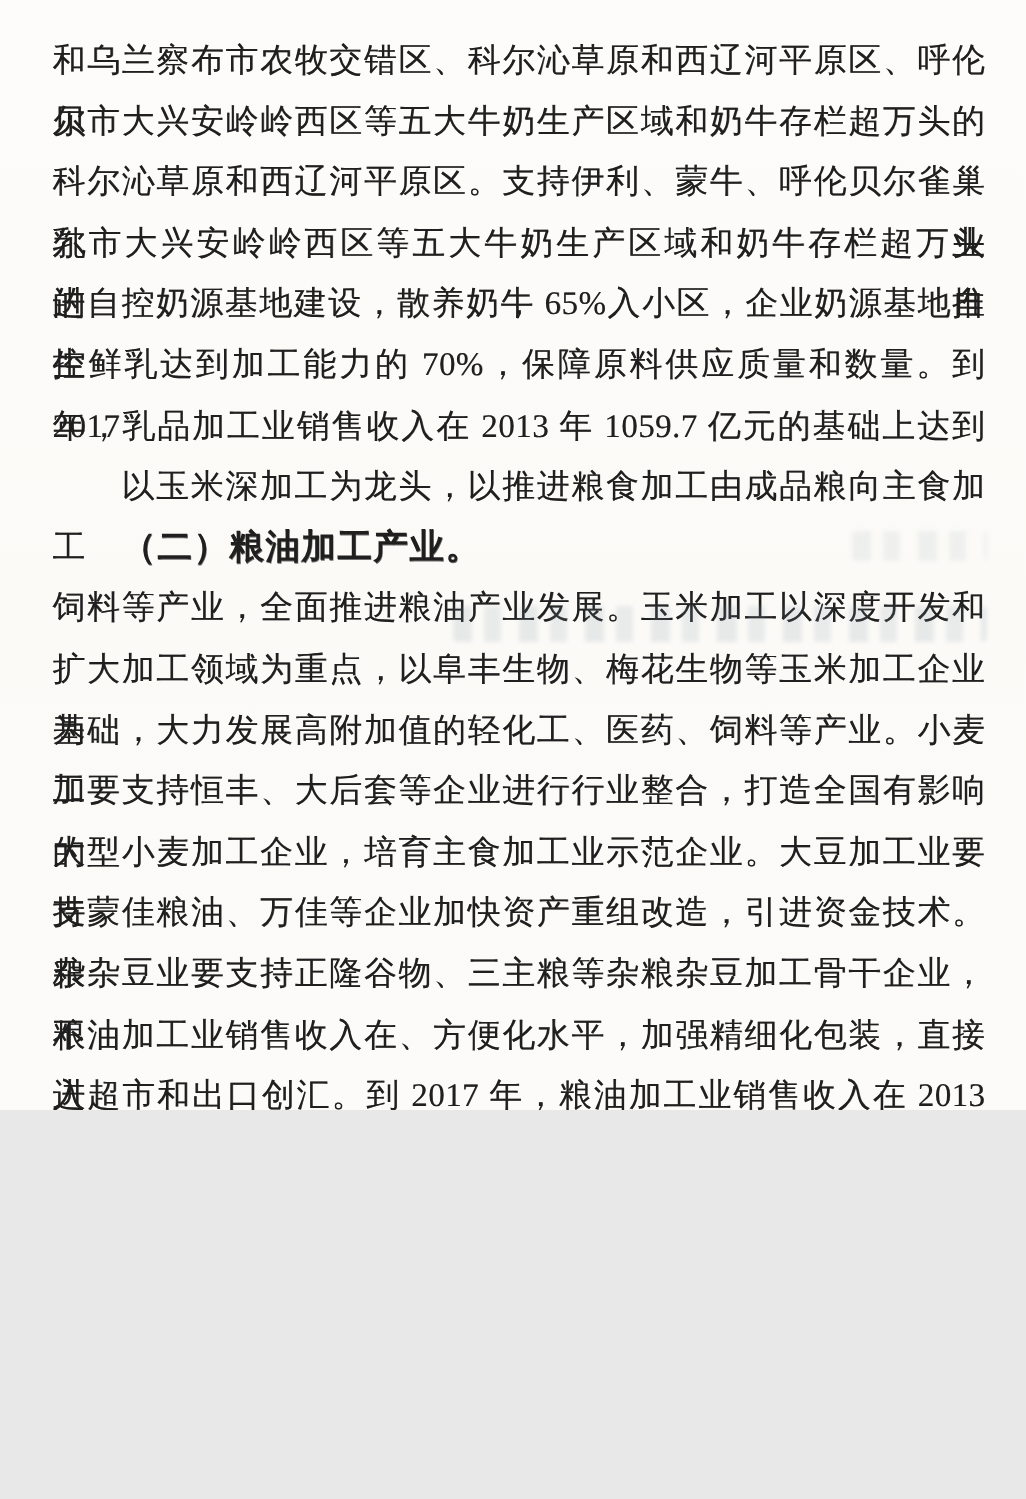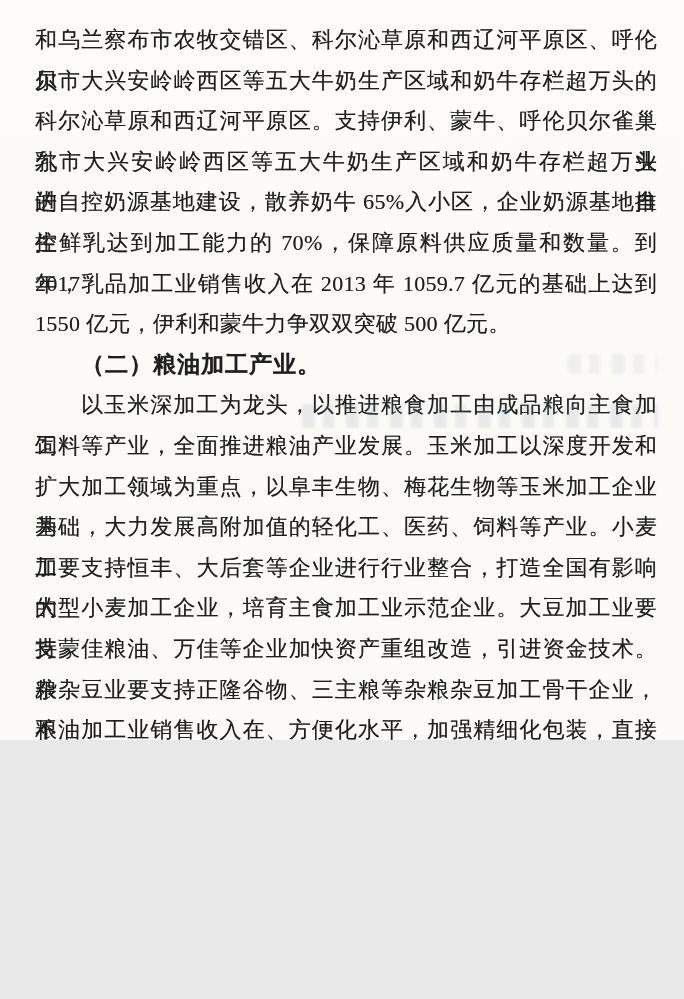--- a/index.html
+++ b/index.html
@@ -95,23 +95,22 @@
 <div class="page">
 
   <div class="text-block" id="text-block">
       <div class="line justify">和乌兰察布市农牧交错区、科尔沁草原和西辽河平原区、呼伦贝</div>
       <div class="line justify">尔市大兴安岭岭西区等五大牛奶生产区域和奶牛存栏超万头的</div>
       <div class="line justify">科尔沁草原和西辽河平原区。支持伊利、蒙牛、呼伦贝尔雀巢乳业</div>
       <div class="line justify">尔市大兴安岭岭西区等五大牛奶生产区域和奶牛存栏超万头的，推</div>
       <div class="line justify">进自控奶源基地建设，散养奶牛 65%入小区，企业奶源基地自控</div>
       <div class="line justify">生鲜乳达到加工能力的 70%，保障原料供应质量和数量。到 2017</div>
       <div class="line justify">年，乳品加工业销售收入在 2013 年 1059.7 亿元的基础上达到</div>
-      <div class="line">1550 亿元，伊利和蒙牛力争双双突破 500 亿元。</div>
+      <div class="line justify indent">以玉米深加工为龙头，以推进粮食加工由成品粮向主食加工</div>
       <div class="line heading">（二）粮油加工产业。</div>
-      <div class="line justify indent">以玉米深加工为龙头，以推进粮食加工由成品粮向主食加工</div>
       <div class="line justify">饲料等产业，全面推进粮油产业发展。玉米加工以深度开发和</div>
       <div class="line justify">扩大加工领域为重点，以阜丰生物、梅花生物等玉米加工企业为</div>
       <div class="line justify">基础，大力发展高附加值的轻化工、医药、饲料等产业。小麦加</div>
       <div class="line justify">工要支持恒丰、大后套等企业进行行业整合，打造全国有影响的</div>
       <div class="line justify">大型小麦加工企业，培育主食加工业示范企业。大豆加工业要支</div>
       <div class="line justify">持蒙佳粮油、万佳等企业加快资产重组改造，引进资金技术。杂</div>
       <div class="line justify">粮杂豆业要支持正隆谷物、三主粮等杂粮杂豆加工骨干企业，不</div>
       <div class="line justify">粮油加工业销售收入在、方便化水平，加强精细化包装，直接进</div>
       <div class="line justify">入超市和出口创汇。到 2017 年，粮油加工业销售收入在 2013 年</div>
       <div class="line heading">（三）的基地建设。</div>

